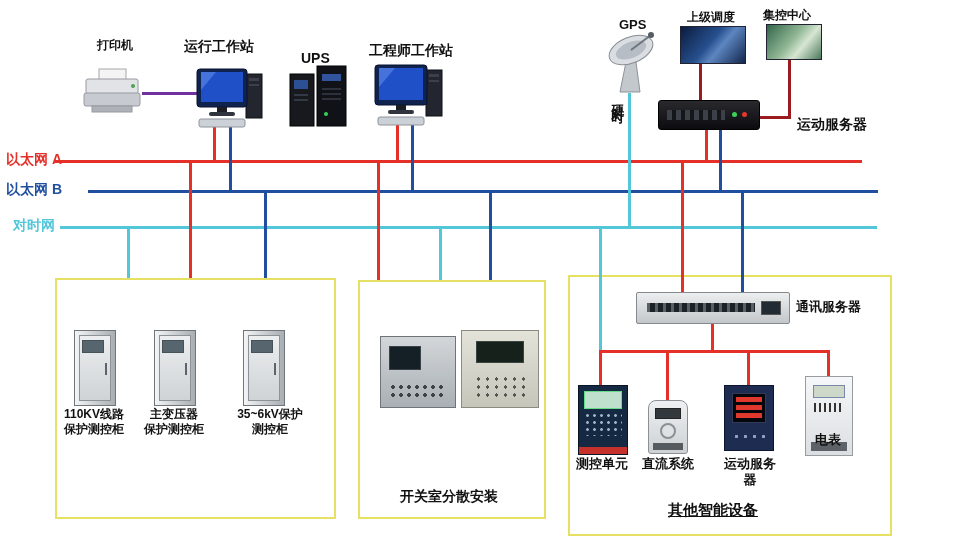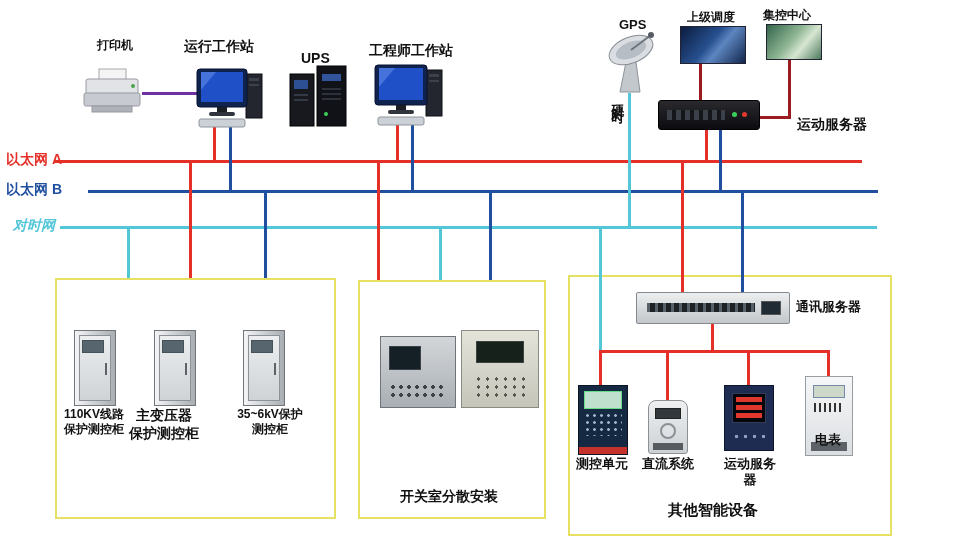--- a/index.html
+++ b/index.html
@@ -68,21 +68,21 @@
   <div class="gbox" style="left:55px;top:278px;width:277px;height:237px;"></div>
   <div class="gbox" style="left:358px;top:280px;width:184px;height:235px;"></div>
   <div class="gbox" style="left:568px;top:275px;width:320px;height:257px;"></div>
 
   <div class="hline" style="left:55px;top:160px;width:807px;background:var(--bus_a);"></div>
   <div class="hline" style="left:88px;top:190px;width:790px;background:var(--bus_b);"></div>
   <div class="hline" style="left:60px;top:226px;width:817px;background:var(--bus_t);"></div>
 
   <div class="lbl" style="left:6px;top:151px;font-size:14px;color:var(--bus_a);">以太网 A</div>
   <div class="lbl" style="left:6px;top:181px;font-size:14px;color:var(--bus_b);">以太网 B</div>
-  <div class="lbl" style="left:13px;top:217px;font-size:14px;color:var(--bus_t);font-style:italic;">对时网</div>
+  <div class="lbl" style="left:13px;top:217px;font-size:14px;color:var(--bus_t);">对时网</div>
 
   <div class="hline" style="left:142px;top:92px;width:57px;background:var(--link_purple);"></div>
 
   <div class="vline" style="left:213px;top:127px;height:33px;background:var(--bus_a);"></div>
   <div class="vline" style="left:229px;top:127px;height:63px;background:var(--bus_b);"></div>
   <div class="vline" style="left:396px;top:125px;height:35px;background:var(--bus_a);"></div>
   <div class="vline" style="left:411px;top:125px;height:65px;background:var(--bus_b);"></div>
 
   <div class="vline" style="left:628px;top:93px;height:133px;background:var(--bus_t);"></div>
 
@@ -195,21 +195,21 @@
     <div class="win"></div>
     <div class="handle"></div>
   </div>
   <div class="cabinet" style="left:243px;top:330px;">
     <div class="door"></div>
     <div class="win"></div>
     <div class="handle"></div>
   </div>
   <div class="lbl tc" style="left:54px;top:407px;width:80px;font-size:12px;">110KV线路
 保护测控柜</div>
-  <div class="lbl tc" style="left:124px;top:407px;width:80px;font-size:14px;">主变压器
+  <div class="lbl tc" style="left:134px;top:407px;width:80px;font-size:12px;">主变压器
 保护测控柜</div>
   <div class="lbl tc" style="left:222px;top:407px;width:96px;font-size:12px;">35~6kV保护
 测控柜</div>
 
   <div class="panel1" style="left:380px;top:336px;width:74px;height:70px;">
     <div class="scr"></div>
     <div class="keys"></div>
   </div>
   <div class="panel2" style="left:461px;top:330px;width:76px;height:76px;">
     <div class="scr"></div>
@@ -243,15 +243,15 @@
   <div class="unit4" style="left:805px;top:376px;width:46px;height:78px;">
     <div class="lcd"></div>
     <div class="code"></div>
     <div class="term"></div>
   </div>
 
   <div class="lbl tc" style="left:574px;top:456px;width:56px;font-size:13px;">测控单元</div>
   <div class="lbl tc" style="left:640px;top:456px;width:56px;font-size:13px;">直流系统</div>
   <div class="lbl tc" style="left:722px;top:456px;width:56px;font-size:13px;">运动服务器</div>
   <div class="lbl tc" style="left:806px;top:432px;width:44px;font-size:13px;">电表</div>
-  <div class="lbl tc" style="left:628px;top:501px;width:170px;font-size:15px;">其他智能设备</div>
+  <div class="lbl tc" style="left:628px;top:501px;width:170px;font-size:15px;text-decoration:underline;">其他智能设备</div>
 
 </div>
 
 </body></html>

